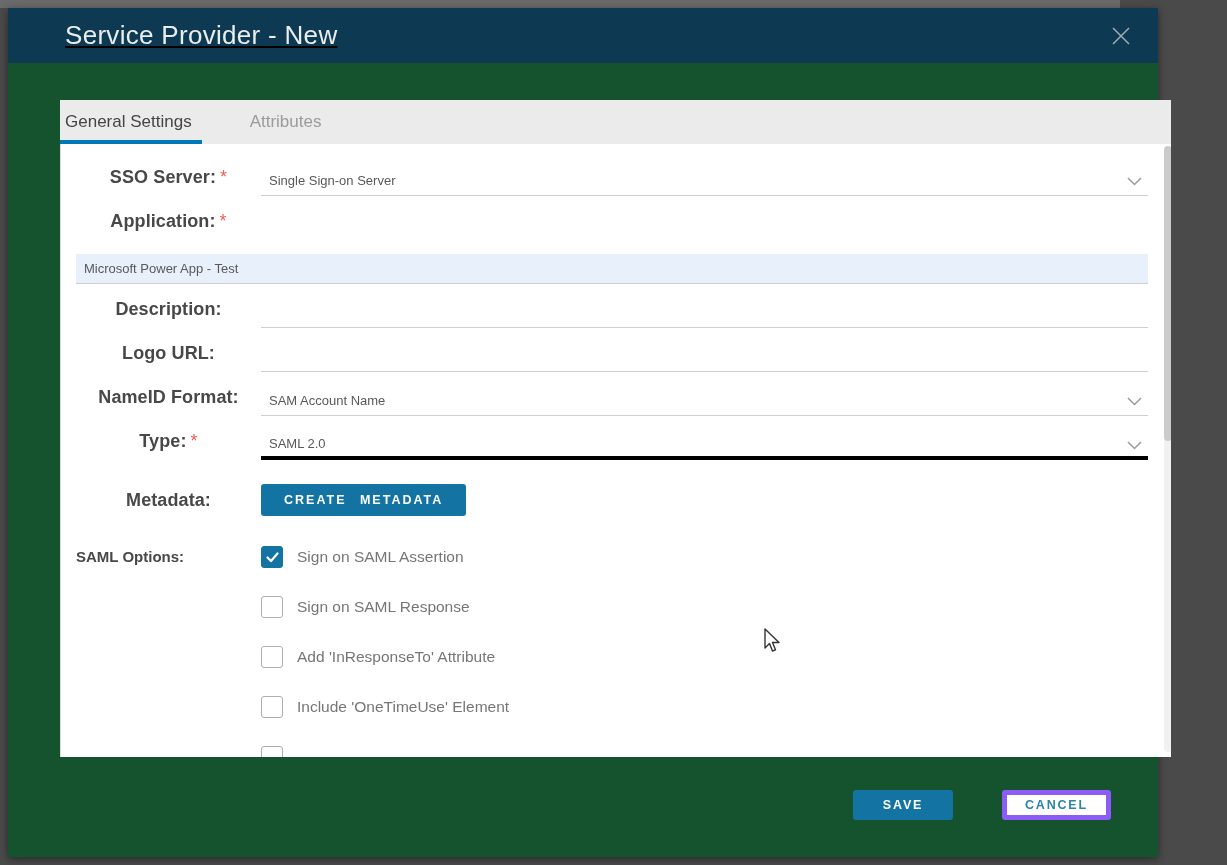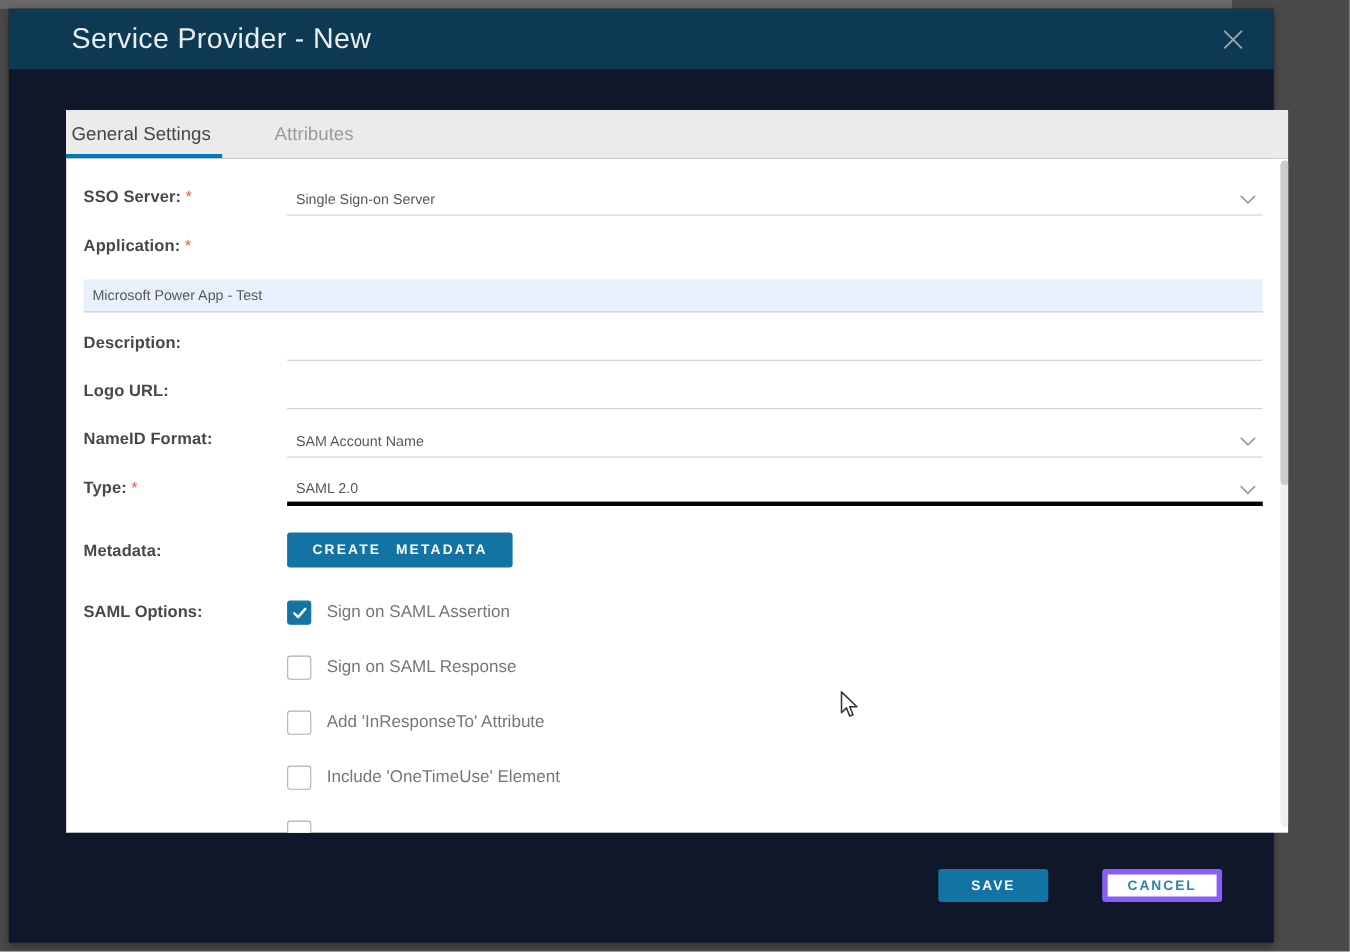--- a/index.html
+++ b/index.html
@@ -7,21 +7,21 @@
   body {
     font-family:"Liberation Sans", sans-serif;
     background:#4a4a4a;
     position:relative;
   }
   .bg-strip-top { position:absolute; left:0; top:0; width:1120px; height:8px; background:#6a6a6a; }
 
   
   .modal {
     position:absolute; left:8px; top:8px; width:1150px; height:849px;
-    background:#0f172a; box-shadow:0 2px 8px rgba(0,0,0,.45);
+    background:#14532d; box-shadow:0 2px 8px rgba(0,0,0,.45);text-decoration:underline;
   }
   .modal-header {
     height:55px; background:#0d3a52; display:flex; align-items:center;
     padding:0 24px 0 57px;
   }
   .modal-title {
     font-size:26px; font-weight:300; color:#e9edee; letter-spacing:.3px; flex:1;
   }
   .close-btn { width:26px; height:26px; cursor:pointer; display:flex; align-items:center; justify-content:center; }
 
@@ -38,22 +38,23 @@
   .tab.inactive { color:#9b9b9b; margin-left:40px; padding:0 8px; }
 
   
   .content {
     position:absolute; left:52px; top:136px; width:1111px; height:613px;
     background:#fff; border-left:1px solid #d9d9d9; overflow:hidden;
   }
   .form { padding:8px 0 0 15px; }
   .frow { display:flex; align-items:flex-end; height:44px; }
   .flabel {
-    width:185px; font-size:15px; font-weight:700; color:#484848; padding-bottom:8px;
+    width:185px; font-size:18px; font-weight:700; color:#484848; padding-bottom:8px;
     letter-spacing:.1px;
+    text-align:center;
   }
   .req { color:#ee6055; margin-left:4px; font-weight:400; }
   .fctl {
     flex:1; margin-right:23px; height:30px; display:flex; align-items:center;
     border-bottom:1px solid #cfcfcf; position:relative; cursor:pointer;
   }
   .fctl .val { font-size:13px; color:#595959; padding-left:8px; }
   .fctl .chev { position:absolute; right:6px; top:11px; }
   .fctl.highlight { background:#e8f0fb; }
   .fctl.focused { border-bottom:4px solid #000000; }

